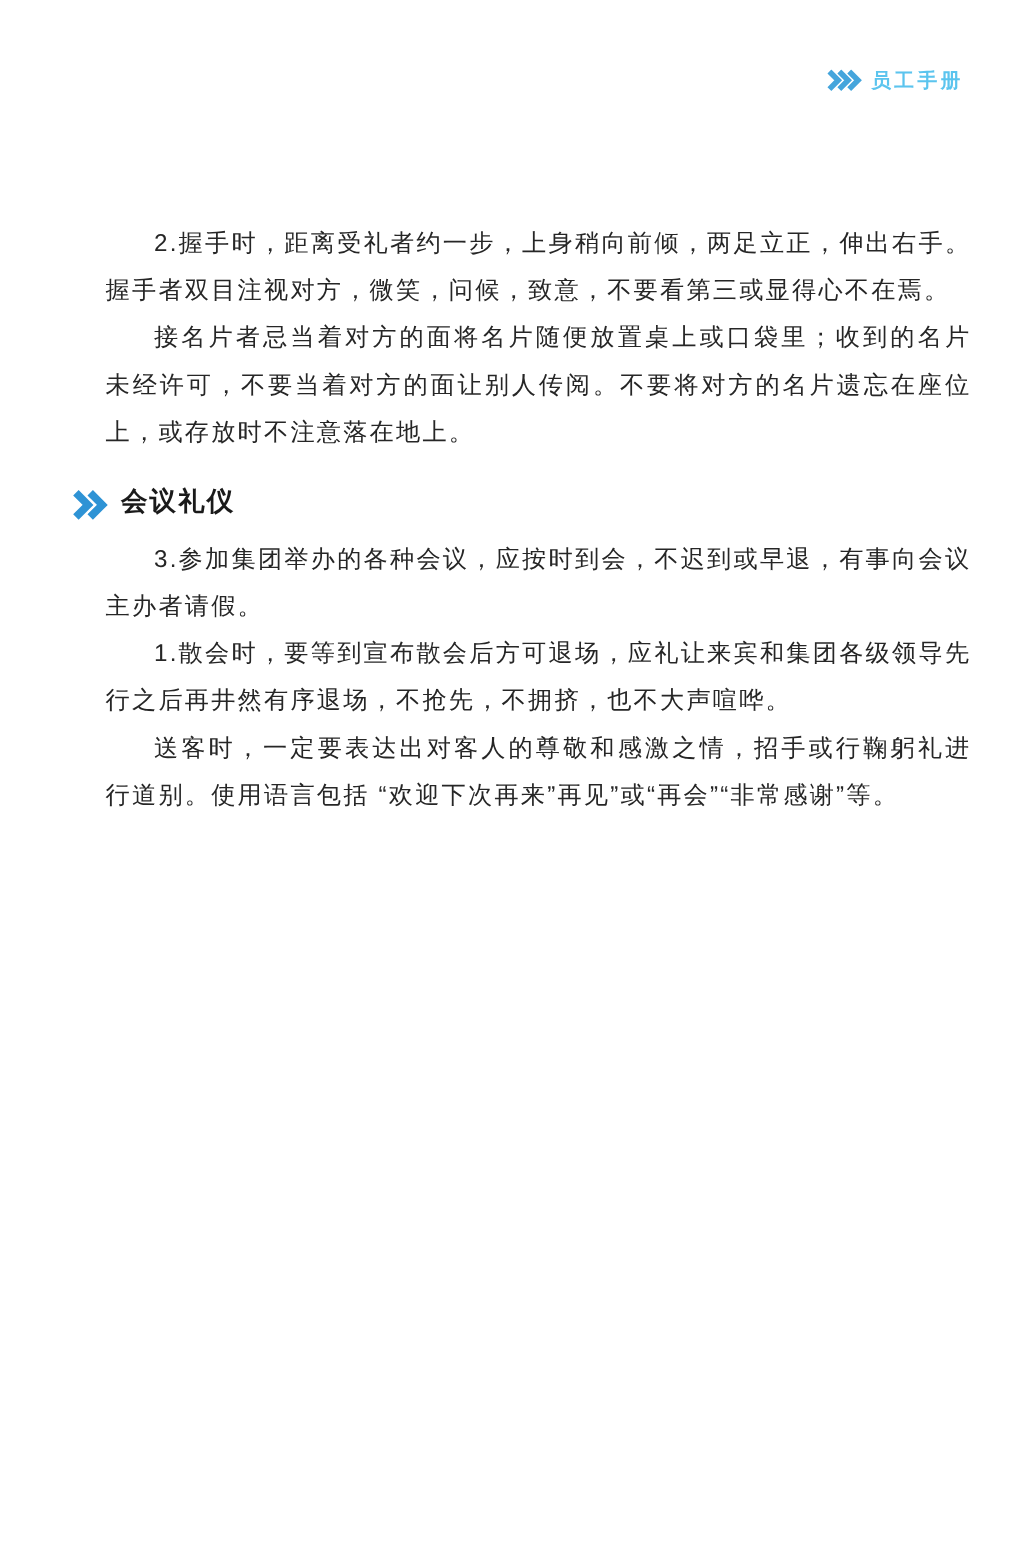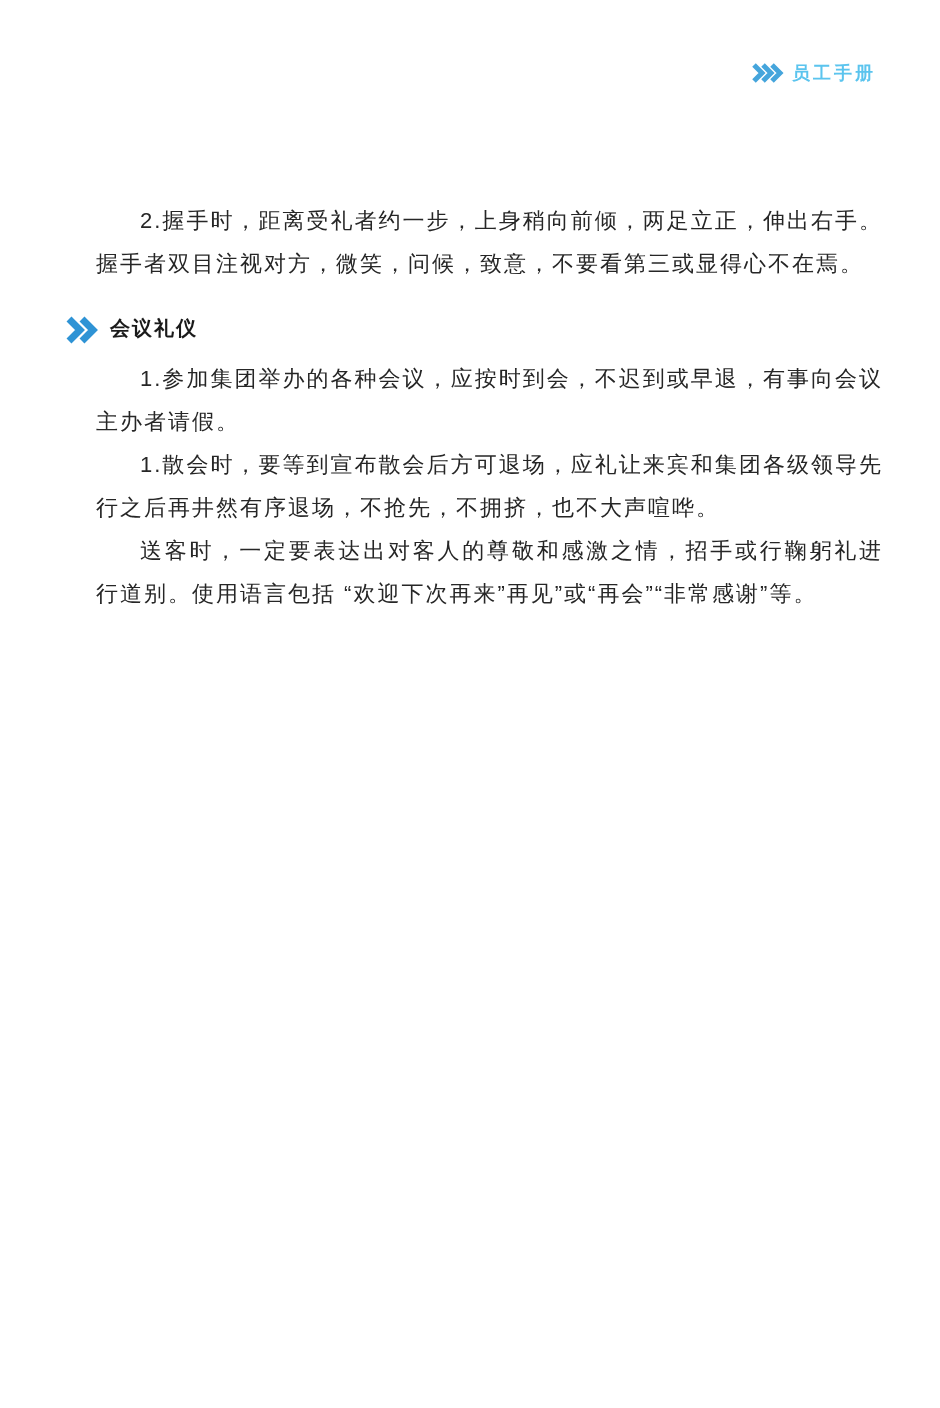--- a/index.html
+++ b/index.html
@@ -49,21 +49,21 @@
     color: #262626;
     letter-spacing: 2px;
     text-align: justify;
     text-indent: 2em;
   }
   .section-heading {
     display: flex;
     align-items: center;
     gap: 9px;
     margin: 23px 0 9px -31px;
-    font-size: 20px;
+    font-size: 24px;
     line-height: 40px;
     font-weight: bold;
     color: #1a1a1a;
     letter-spacing: 2px;
   }
   .section-heading .chev2 {
     display: inline-flex;
     align-items: center;
     margin-top: 3px;
   }
@@ -93,31 +93,32 @@
         <polyline points="12,2 20,10 12,18" fill="none" stroke="#45a5dc" stroke-width="5"></polyline>
         <polyline points="21,2 29,10 21,18" fill="none" stroke="#45a5dc" stroke-width="5"></polyline>
       </svg>
     </span>
     <span class="label">员工手册</span>
   </div>
 
   <div class="content">
 
     <p>2.握手时，距离受礼者约一步，上身稍向前倾，两足立正，伸出右手。握手者双目注视对方，微笑，问候，致意，不要看第三或显得心不在焉。</p>
+    <p>接名片者忌当着对方的面将名片随便放置桌上或口袋里；收到的名片未经许可，不要当着对方的面让别人传阅。不要将对方的名片遗忘在座位上，或存放时不注意落在地上。</p>
 
     <h2 class="section-heading">
       <span class="chev2">
         <svg width="36" height="30" viewBox="0 0 36 30" aria-hidden="true">
           <polyline points="4,4 15,15 4,26" fill="none" stroke="#2e93d5" stroke-width="7"></polyline>
           <polyline points="17,4 28,15 17,26" fill="none" stroke="#2e93d5" stroke-width="7"></polyline>
         </svg>
       </span>
       <span>会议礼仪</span>
     </h2>
-    <p>1.参加集团举办的各种会议，应按时到会，不迟到或早退，有事向会议主办者请假。</p>
+    <p>3.参加集团举办的各种会议，应按时到会，不迟到或早退，有事向会议主办者请假。</p>
     <p>1.散会时，要等到宣布散会后方可退场，应礼让来宾和集团各级领导先行之后再井然有序退场，不抢先，不拥挤，也不大声喧哗。</p>
 
     <p>送客时，一定要表达出对客人的尊敬和感激之情，招手或行鞠躬礼进行道别。使用语言包括 “欢迎下次再来”再见”或“再会”“非常感谢”等。</p>
 
   </div>
 
   <div class="footer">
     <span class="page-number">8</span>
   </div>
 

